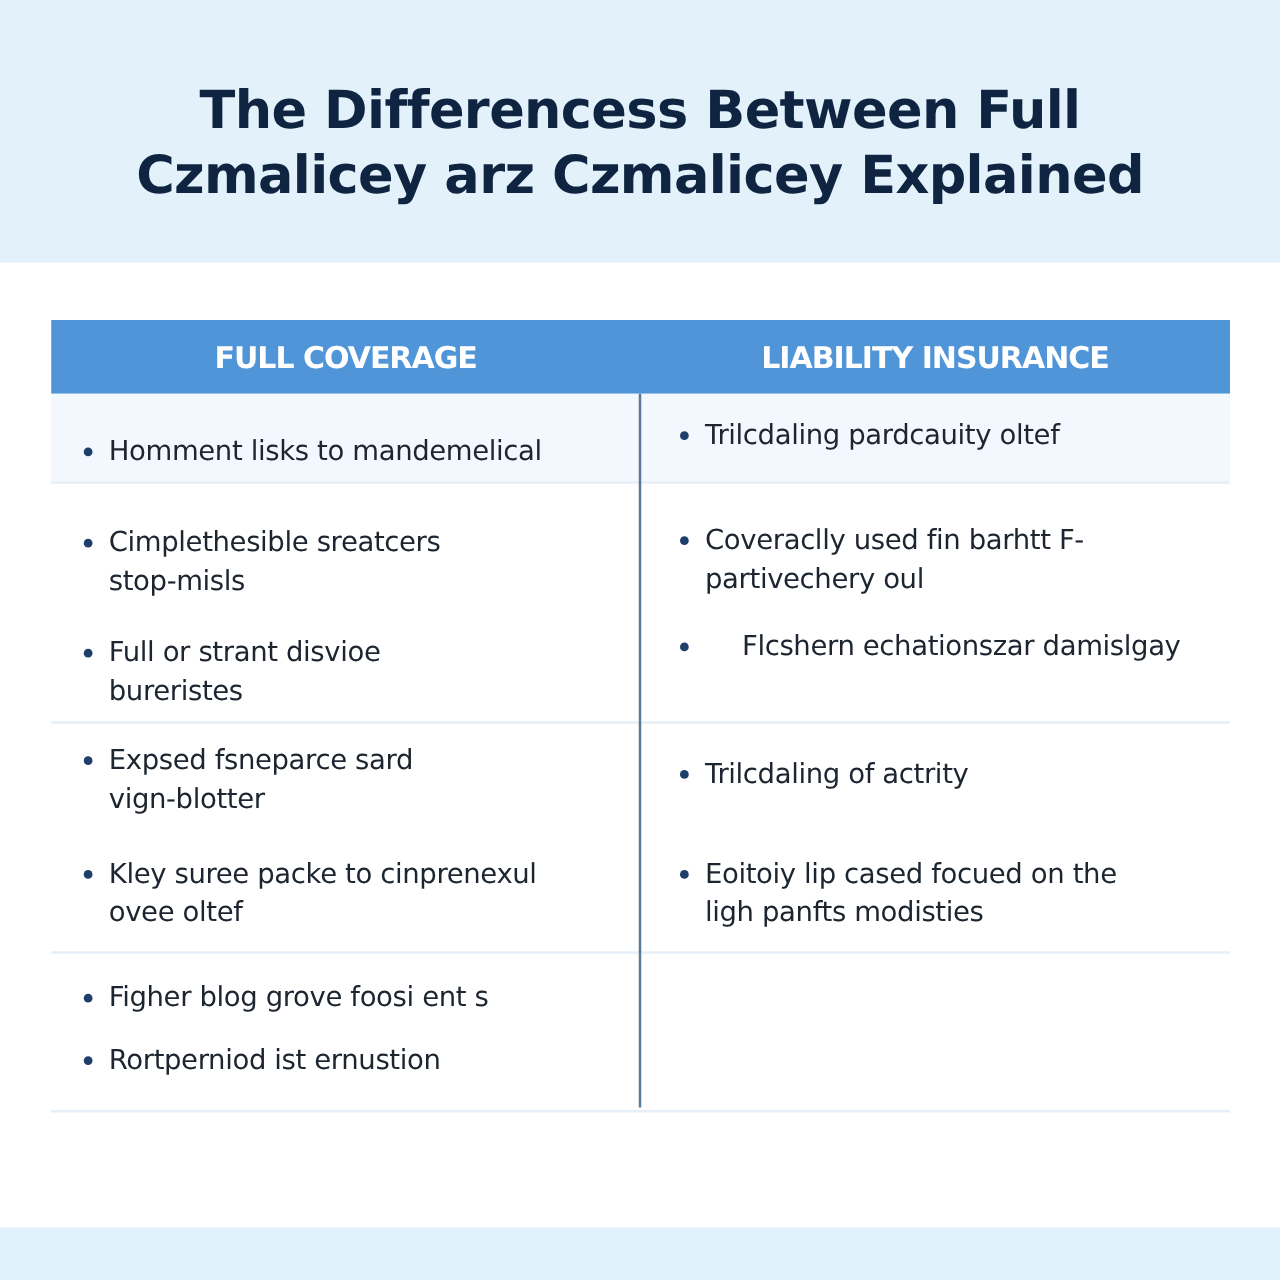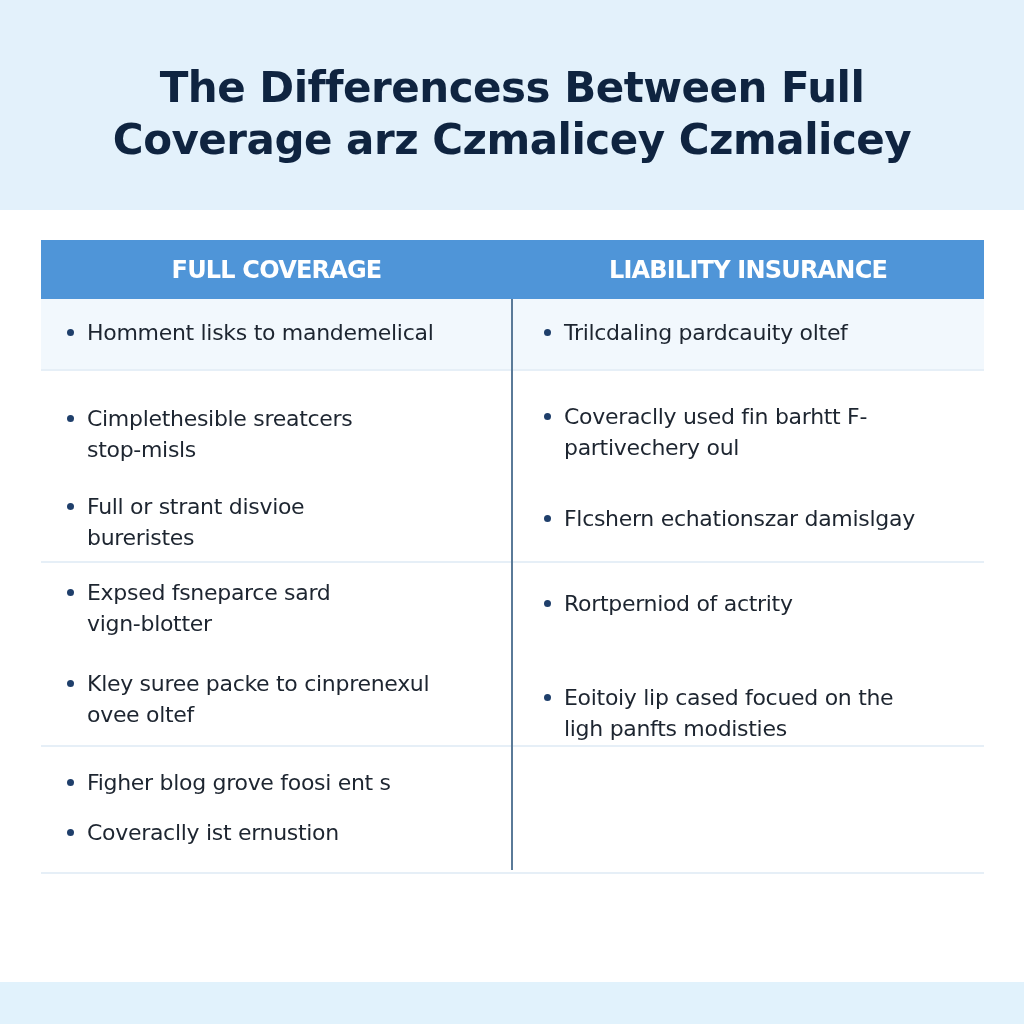--- a/index.html
+++ b/index.html
@@ -34,21 +34,21 @@
       font-size: 42px;
       line-height: 52px;
       color: #0f2440;
       letter-spacing: -0.5px;
     }
     .title span { display: block; }
 
     .table {
       position: absolute;
       left: 41px;
-      top: 240px;
+      top: 256px;
       width: 943px;
     }
     .thead {
       display: flex;
       height: 59px;
       background: #4f95d8;
     }
     .th {
       flex: 0 0 auto;
       display: flex;
@@ -113,34 +113,34 @@
       background: #e1f2fc;
     }
   </style>
 </head>
 <body>
 
 <div class="page">
   <div class="title-band"></div>
   <h1 class="title" style="margin:0;">
     <span>The Differencess Between Full</span>
-    <span>Coverage arz Czmalicey Czmalicey</span>
+    <span>Czmalicey arz Czmalicey Explained</span>
   </h1>
 
   <div class="table">
     <div class="thead">
       <div class="th left">FULL COVERAGE</div>
       <div class="th right">LIABILITY INSURANCE</div>
     </div>
 
     <div class="tbody">
       <div class="divider-v"></div>
 
       <div class="row shaded" style="height:72px;">
-        <div class="cell left" style="padding-top:18px;">
+        <div class="cell left" style="padding-top:31px;">
           <div class="item">
             <span class="bullet"></span>
             <span>Homment lisks to mandemelical</span>
           </div>
         </div>
         <div class="cell right" style="padding-top:18px;">
           <div class="item">
             <span class="bullet"></span>
             <span>Trilcdaling pardcauity oltef</span>
           </div>
@@ -156,59 +156,59 @@
           <div class="item" style="margin-top:26px;width:300px;">
             <span class="bullet"></span>
             <span>Full or strant disvioe bureristes</span>
           </div>
         </div>
         <div class="cell right" style="padding-top:30px;">
           <div class="item" style="width:360px;">
             <span class="bullet"></span>
             <span>Coveraclly used fin barhtt F- partivechery oul</span>
           </div>
-          <div class="item" style="margin-top:40px;">
+          <div class="item" style="margin-top:23px;text-align:center;">
             <span class="bullet"></span>
             <span>Flcshern echationszar damislgay</span>
           </div>
         </div>
       </div>
 
       <div class="row" style="height:184px;">
         <div class="cell left" style="padding-top:14px;">
           <div class="item" style="width:300px;">
             <span class="bullet"></span>
             <span>Expsed fsneparce sard vign-blotter</span>
           </div>
           <div class="item" style="margin-top:29px;width:400px;">
             <span class="bullet"></span>
             <span>Kley suree packe to cinprenexul ovee oltef</span>
           </div>
         </div>
         <div class="cell right" style="padding-top:25px;">
           <div class="item">
             <span class="bullet"></span>
-            <span>Rortperniod of actrity</span>
-          </div>
-          <div class="item" style="margin-top:63px;width:340px;">
+            <span>Trilcdaling of actrity</span>
+          </div>
+          <div class="item" style="margin-top:49px;width:340px;">
             <span class="bullet"></span>
             <span>Eoitoiy lip cased focued on the ligh panfts modisties</span>
           </div>
         </div>
       </div>
 
       <div class="row" style="height:127px;gap:17px;">
         <div class="cell left" style="padding-top:20px;">
           <div class="item">
             <span class="bullet"></span>
             <span>Figher blog grove foosi ent s</span>
           </div>
           <div class="item" style="margin-top:19px;">
             <span class="bullet"></span>
-            <span>Coveraclly ist ernustion</span>
+            <span>Rortperniod ist ernustion</span>
           </div>
         </div>
         <div class="cell right"></div>
       </div>
     </div>
   </div>
 
   <div class="bottom-band"></div>
 </div>
 

